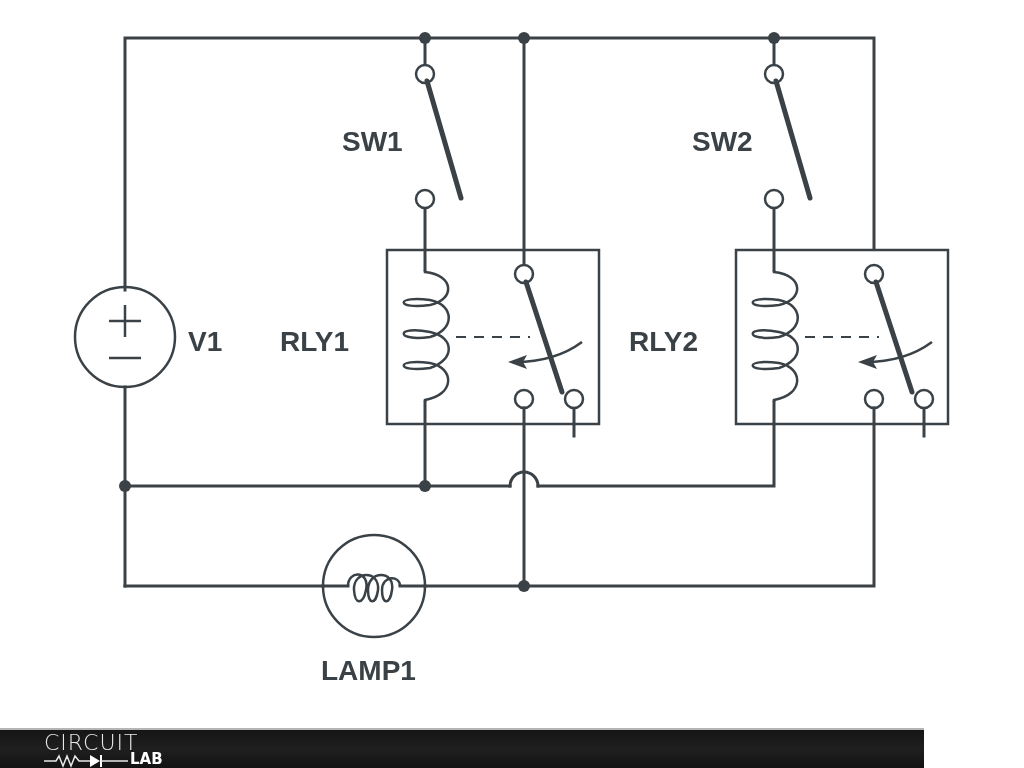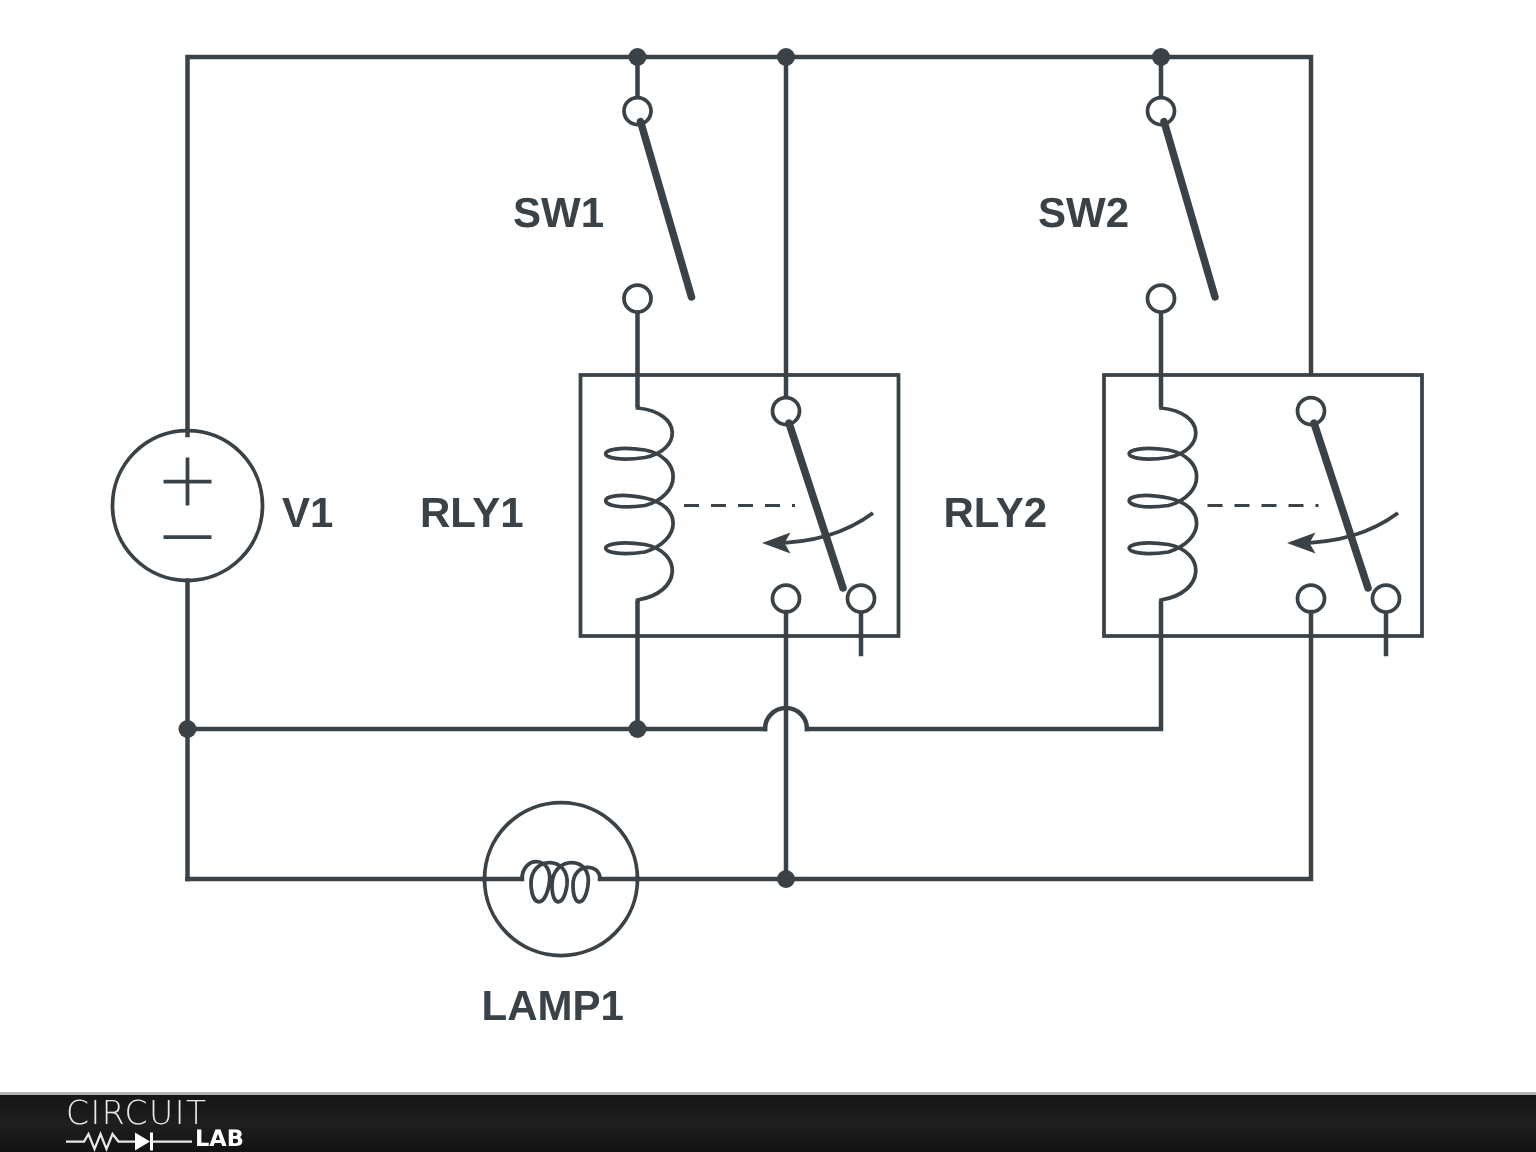--- a/index.html
+++ b/index.html
@@ -5,21 +5,21 @@
   html, body { margin:0; padding:0; background:#ffffff; }
   body { width:1024px; height:768px; position:relative; overflow:hidden; font-family:"Liberation Sans", sans-serif; }
   #schematic { position:absolute; left:0; top:0; width:1024px; height:728px; }
   .w { stroke:#3a4247; stroke-width:3; fill:none; stroke-linecap:square; }
   .thin { stroke:#3a4247; stroke-width:2.5; fill:none; }
   .lever { stroke:#3a4247; stroke-width:5; fill:none; stroke-linecap:round; }
   .term { stroke:#3a4247; stroke-width:2.5; fill:#ffffff; }
   .dot { fill:#3a4247; }
   .dash { stroke:#3a4247; stroke-width:2; stroke-dasharray:10,8; fill:none; }
   .lbl { font-family:"Liberation Sans", sans-serif; font-weight:bold; font-size:28px; fill:#3a4247; }
-  #footer { position:absolute; left:0; top:728px; width:1024px; height:40px;
+  #footer { position:absolute; left:0; top:728px; width:924px; height:40px;
     background:linear-gradient(#151515, #1f1f1f 50%, #121212); border-top:2px solid #b5b5b5; box-sizing:border-box; }
   #logo { position:absolute; left:42px; top:2px; width:135px; height:36px; }
   #logo-top { position:absolute; left:2px; top:0; font-family:"DejaVu Sans", sans-serif; font-size:22px; font-weight:200; color:#e8e8e8; letter-spacing:1px; line-height:22px; }
   #logo-bottom { position:absolute; left:88px; top:19px; font-family:"DejaVu Sans", sans-serif; font-size:15px; font-weight:bold; color:#ffffff; line-height:16px; }
   #logo-squiggle { position:absolute; left:0; top:20px; }
   #meta { position:absolute; left:218px; top:2px; color:#ffffff; font-family:"DejaVu Sans", sans-serif; font-size:14px; line-height:17px; }
   #meta .author { font-style:italic; }
   #meta .title { font-weight:bold; }
 </style>
 </head>

